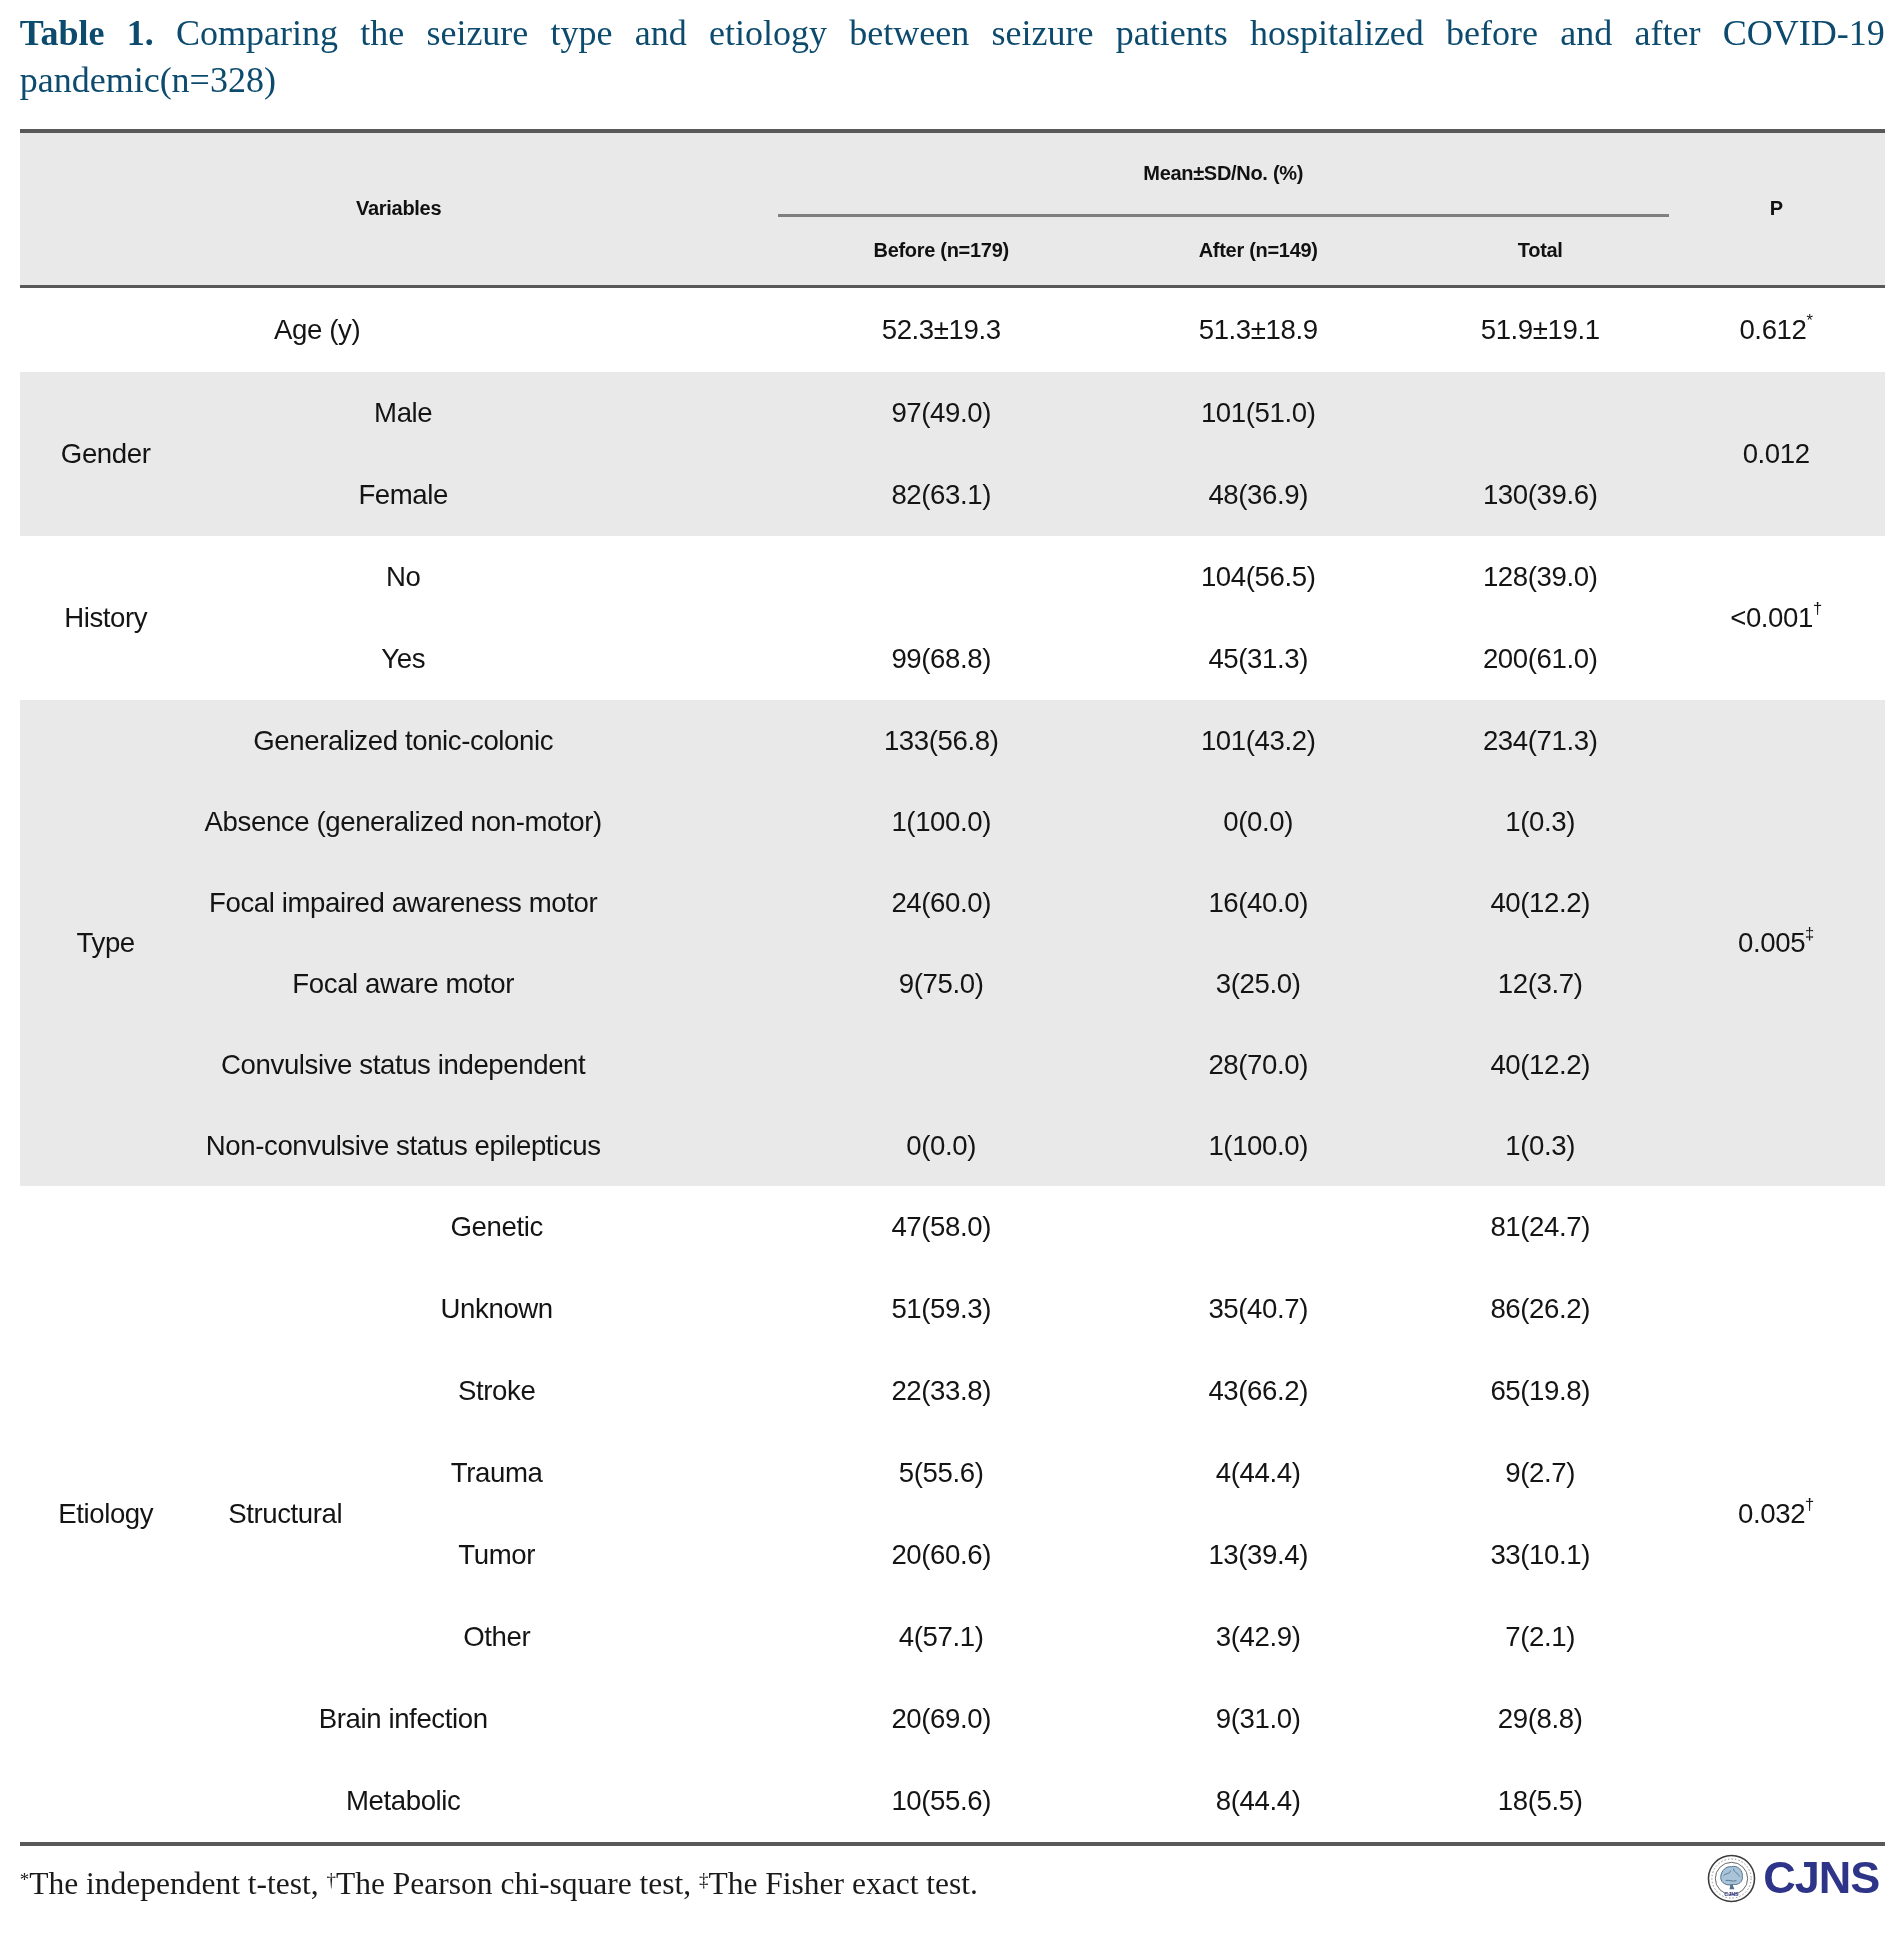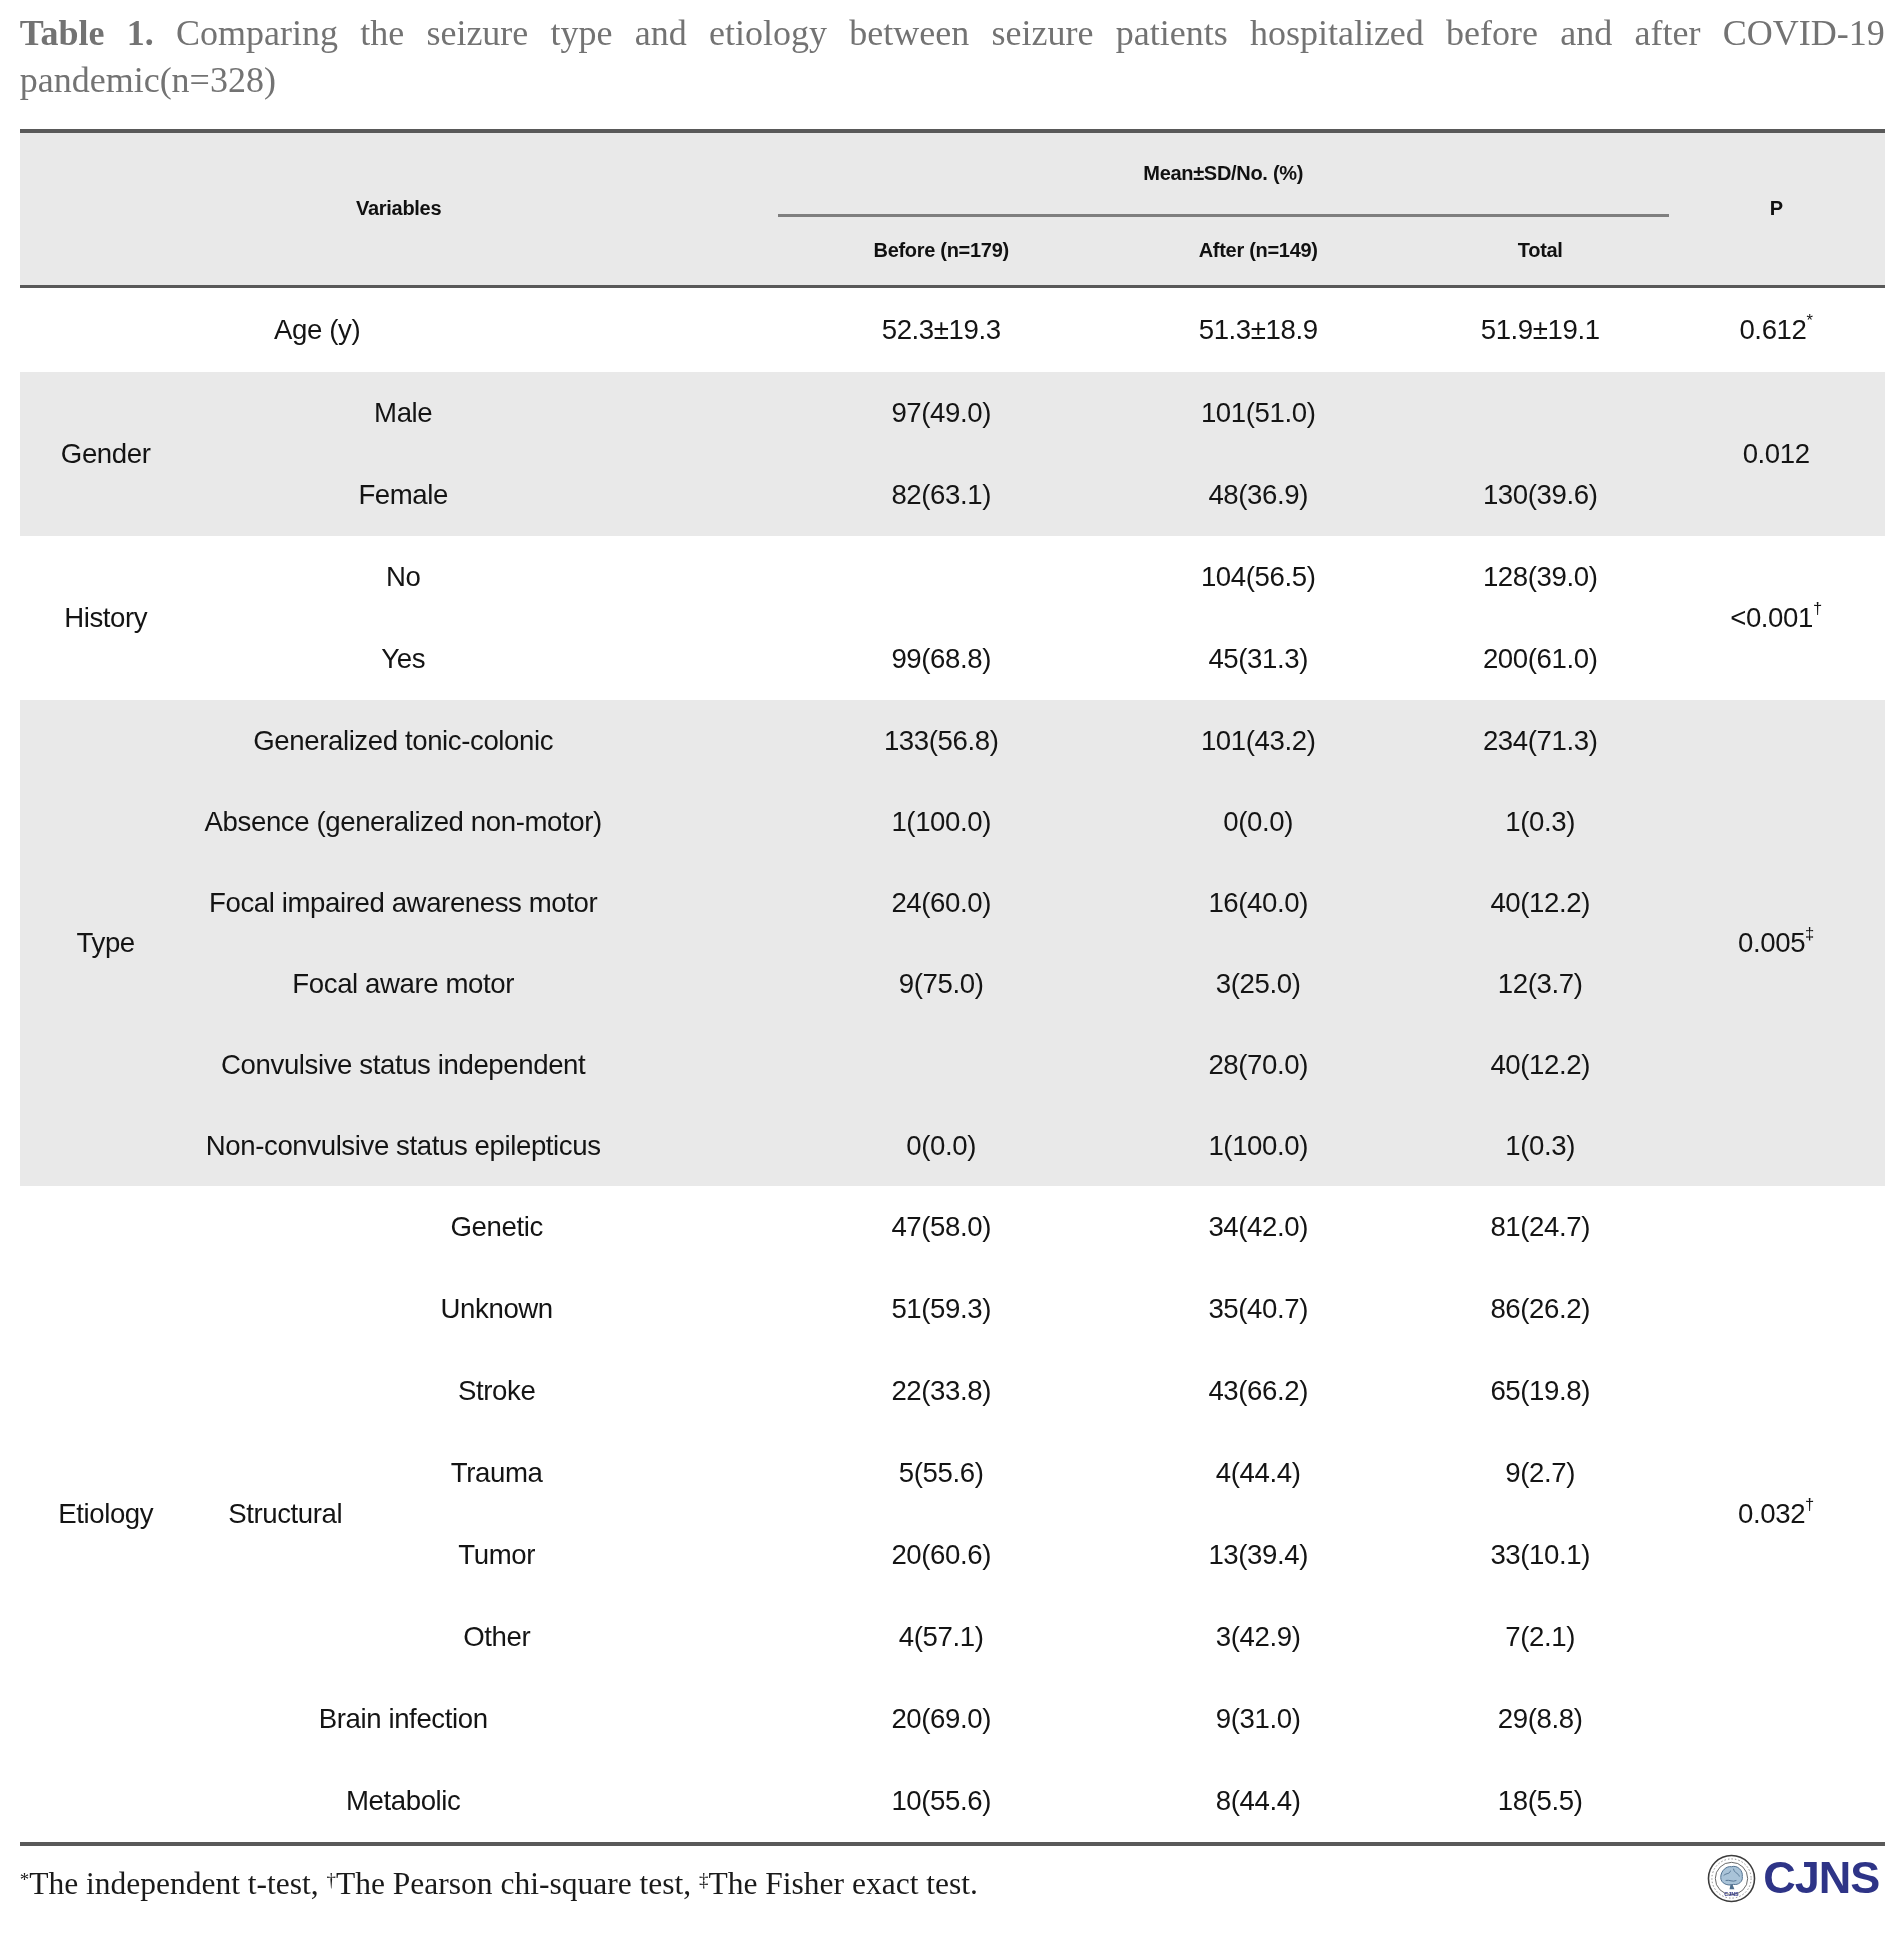--- a/index.html
+++ b/index.html
@@ -3,21 +3,21 @@
 <meta charset="utf-8">
 <style>
   html,body{margin:0;padding:0;}
   body{
     width:1901px;height:1944px;position:relative;background:#ffffff;
     font-family:"Liberation Sans",sans-serif;color:#111;overflow:hidden;
   }
   
   .title{
     margin:9.9px 16.7px 25.6px 19.7px;width:1865px;
-    font-family:"Liberation Serif",serif;font-size:36px;line-height:47px;color:#737373;
+    font-family:"Liberation Serif",serif;font-size:36px;line-height:47px;color:#0c4a6e;
   }
   .title-line1{text-align:justify;text-align-last:justify;}
   .title-label{font-weight:bold;}
   .title-line2{text-align:left;}
   
   .table{
     margin-left:19.7px;width:1865px;
     border-top:4.9px solid #595959;border-bottom:4.9px solid #595959;
   }
   .grid{
@@ -133,21 +133,20 @@
         <div class="cell num" style="grid-area: 6 / 5 / auto / 6;">0(0.0)</div>
         <div class="cell num" style="grid-area: 6 / 6 / auto / 7;">1(100.0)</div>
         <div class="cell num" style="grid-area: 6 / 7 / auto / 8;">1(0.3)</div>
         <div class="cell p-value" style="grid-area: 1 / 8 / 7 / 9;">0.005<sup>‡</sup></div>
       </div>
       <div class="section grid" style="background: rgb(255, 255, 255); grid-auto-rows: 82px;">
         <div class="cell group-label" style="grid-area: 1 / 1 / 9 / 2;">Etiology</div>
         <div class="cell sub-label" style="grid-area: 3 / 2 / 7 / 3;">Structural</div>
         <div class="cell item-label" style="grid-area: 1 / 3 / auto / 4;">Genetic</div>
         <div class="cell num" style="grid-area: 1 / 5 / auto / 6;">47(58.0)</div>
-        <div class="cell num" style="grid-area: 1 / 6 / auto / 7;">34(42.0)</div>
         <div class="cell num" style="grid-area: 1 / 7 / auto / 8;">81(24.7)</div>
         <div class="cell item-label" style="grid-area: 2 / 3 / auto / 4;">Unknown</div>
         <div class="cell num" style="grid-area: 2 / 5 / auto / 6;">51(59.3)</div>
         <div class="cell num" style="grid-area: 2 / 6 / auto / 7;">35(40.7)</div>
         <div class="cell num" style="grid-area: 2 / 7 / auto / 8;">86(26.2)</div>
         <div class="cell item-label" style="grid-area: 3 / 3 / auto / 4;">Stroke</div>
         <div class="cell num" style="grid-area: 3 / 5 / auto / 6;">22(33.8)</div>
         <div class="cell num" style="grid-area: 3 / 6 / auto / 7;">43(66.2)</div>
         <div class="cell num" style="grid-area: 3 / 7 / auto / 8;">65(19.8)</div>
         <div class="cell item-label" style="grid-area: 4 / 3 / auto / 4;">Trauma</div>

